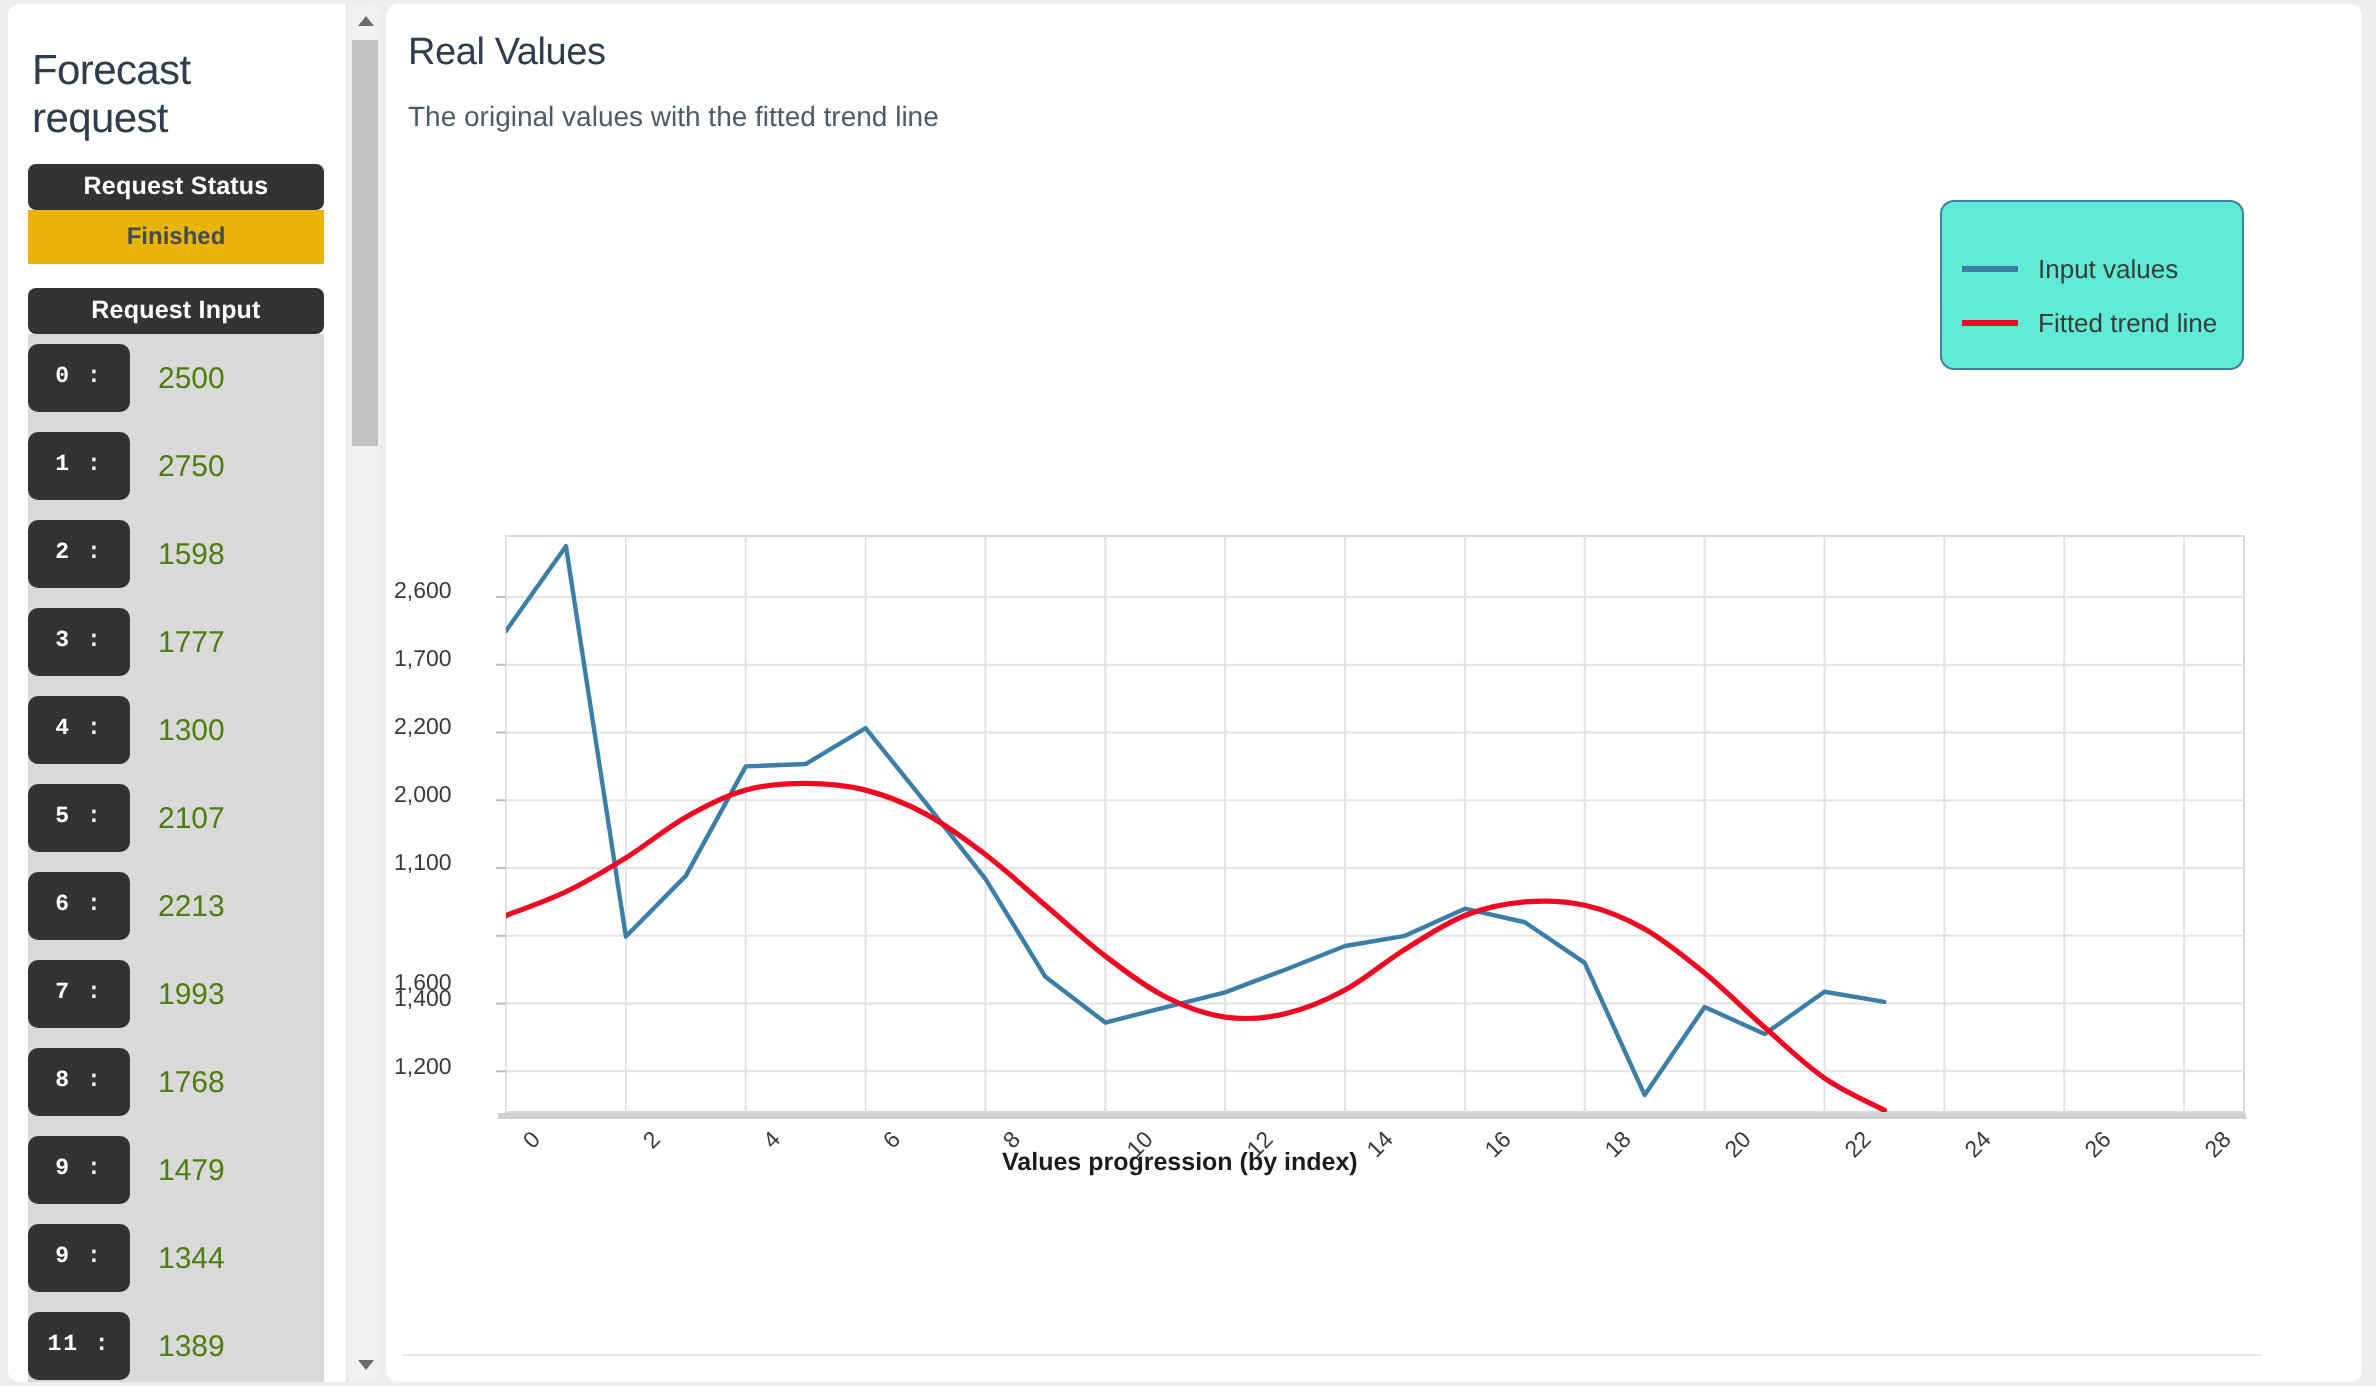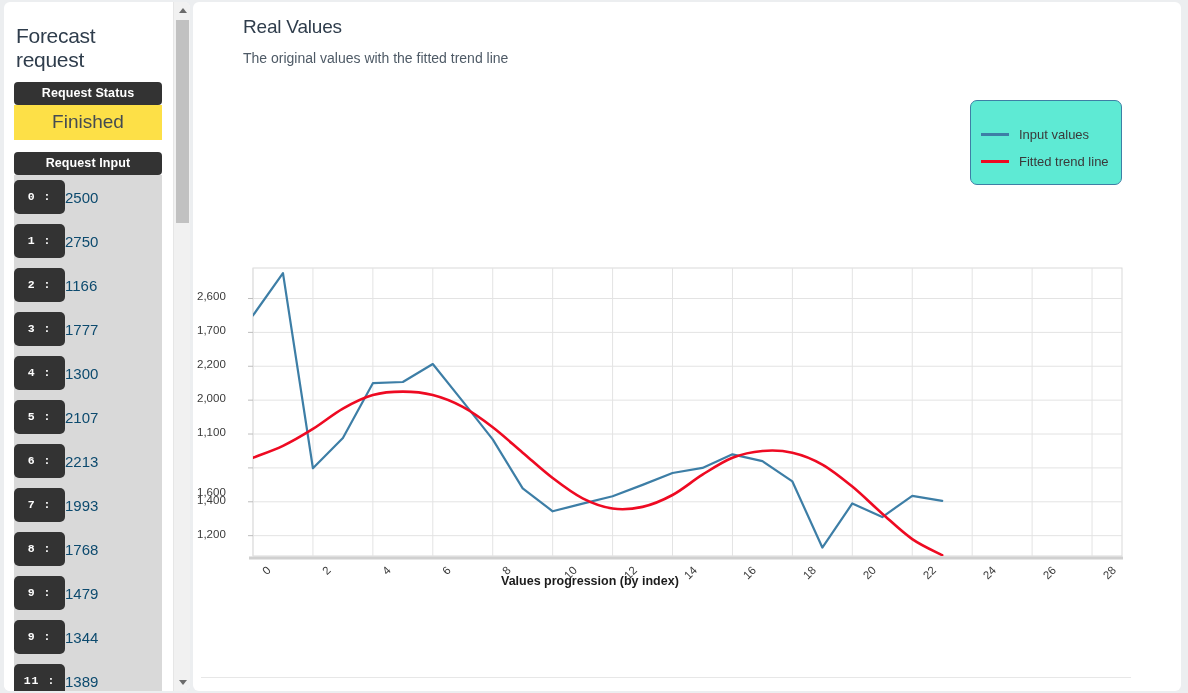--- a/index.html
+++ b/index.html
@@ -51,24 +51,24 @@
     color: #ffffff;
     font-size: 12.5px;
     font-weight: bold;
     text-align: center;
     border-radius: 4px;
     padding: 4px 0 5px 0;
     margin: 0 0 0 0;
     letter-spacing: 0.1px;
   }
   .status-value {
-    background: #fde047;
+    background: #eab308;
     color: #444b52;
-    font-size: 19px;
-    font-weight: normal;
+    font-size: 12px;
+    font-weight: bold;
     text-align: center;
     padding: 6px 0 7px 0;
     margin: 0 0 12px 0;
   }
   .input-list {
     background: #d9d9d9;
     padding: 0;
     margin-top: 0;
   }
   .input-row {
@@ -84,22 +84,23 @@
     font-size: 11.5px;
     font-weight: bold;
     border-radius: 5px;
     width: 51px;
     min-width: 51px;
     text-align: center;
     padding: 10px 0 11px 0;
     letter-spacing: 1px;
   }
   .val-text {
-    color: #0c4a6e;
+    color: #4d7c0f;
     font-size: 15px;
+    padding-left: 14px;
     font-family: "Liberation Sans", sans-serif;
   }
 
   
   #sb-scroll {
     position: absolute;
     right: 0px; top: 0;
     width: 17px; height: 689px;
     background: #f1f1f1;
     border-left: 1px solid #e6e6e6;
@@ -134,21 +135,21 @@
 
   
   #main {
     position: absolute;
     left: 193px; top: 2px;
     width: 988px; height: 689px;
     background: #ffffff;
     border-radius: 6px;
     overflow: hidden;
   }
-  #main-head { padding: 14px 0 0 11px; margin-left: 39px; }
+  #main-head { padding: 14px 0 0 11px; }
   #chart-title {
     font-size: 19px;
     color: #2f3d4c;
     font-weight: normal;
     letter-spacing: -0.2px;
     margin: 0 0 12px 0;
   }
   #chart-sub {
     font-size: 14px;
     color: #4e5a66;
@@ -240,21 +241,21 @@
             <div class="input-row">
               <div class="idx-badge">0 :</div>
               <div class="val-text">2500</div>
             </div>
             <div class="input-row">
               <div class="idx-badge">1 :</div>
               <div class="val-text">2750</div>
             </div>
             <div class="input-row">
               <div class="idx-badge">2 :</div>
-              <div class="val-text">1166</div>
+              <div class="val-text">1598</div>
             </div>
             <div class="input-row">
               <div class="idx-badge">3 :</div>
               <div class="val-text">1777</div>
             </div>
             <div class="input-row">
               <div class="idx-badge">4 :</div>
               <div class="val-text">1300</div>
             </div>
             <div class="input-row">

